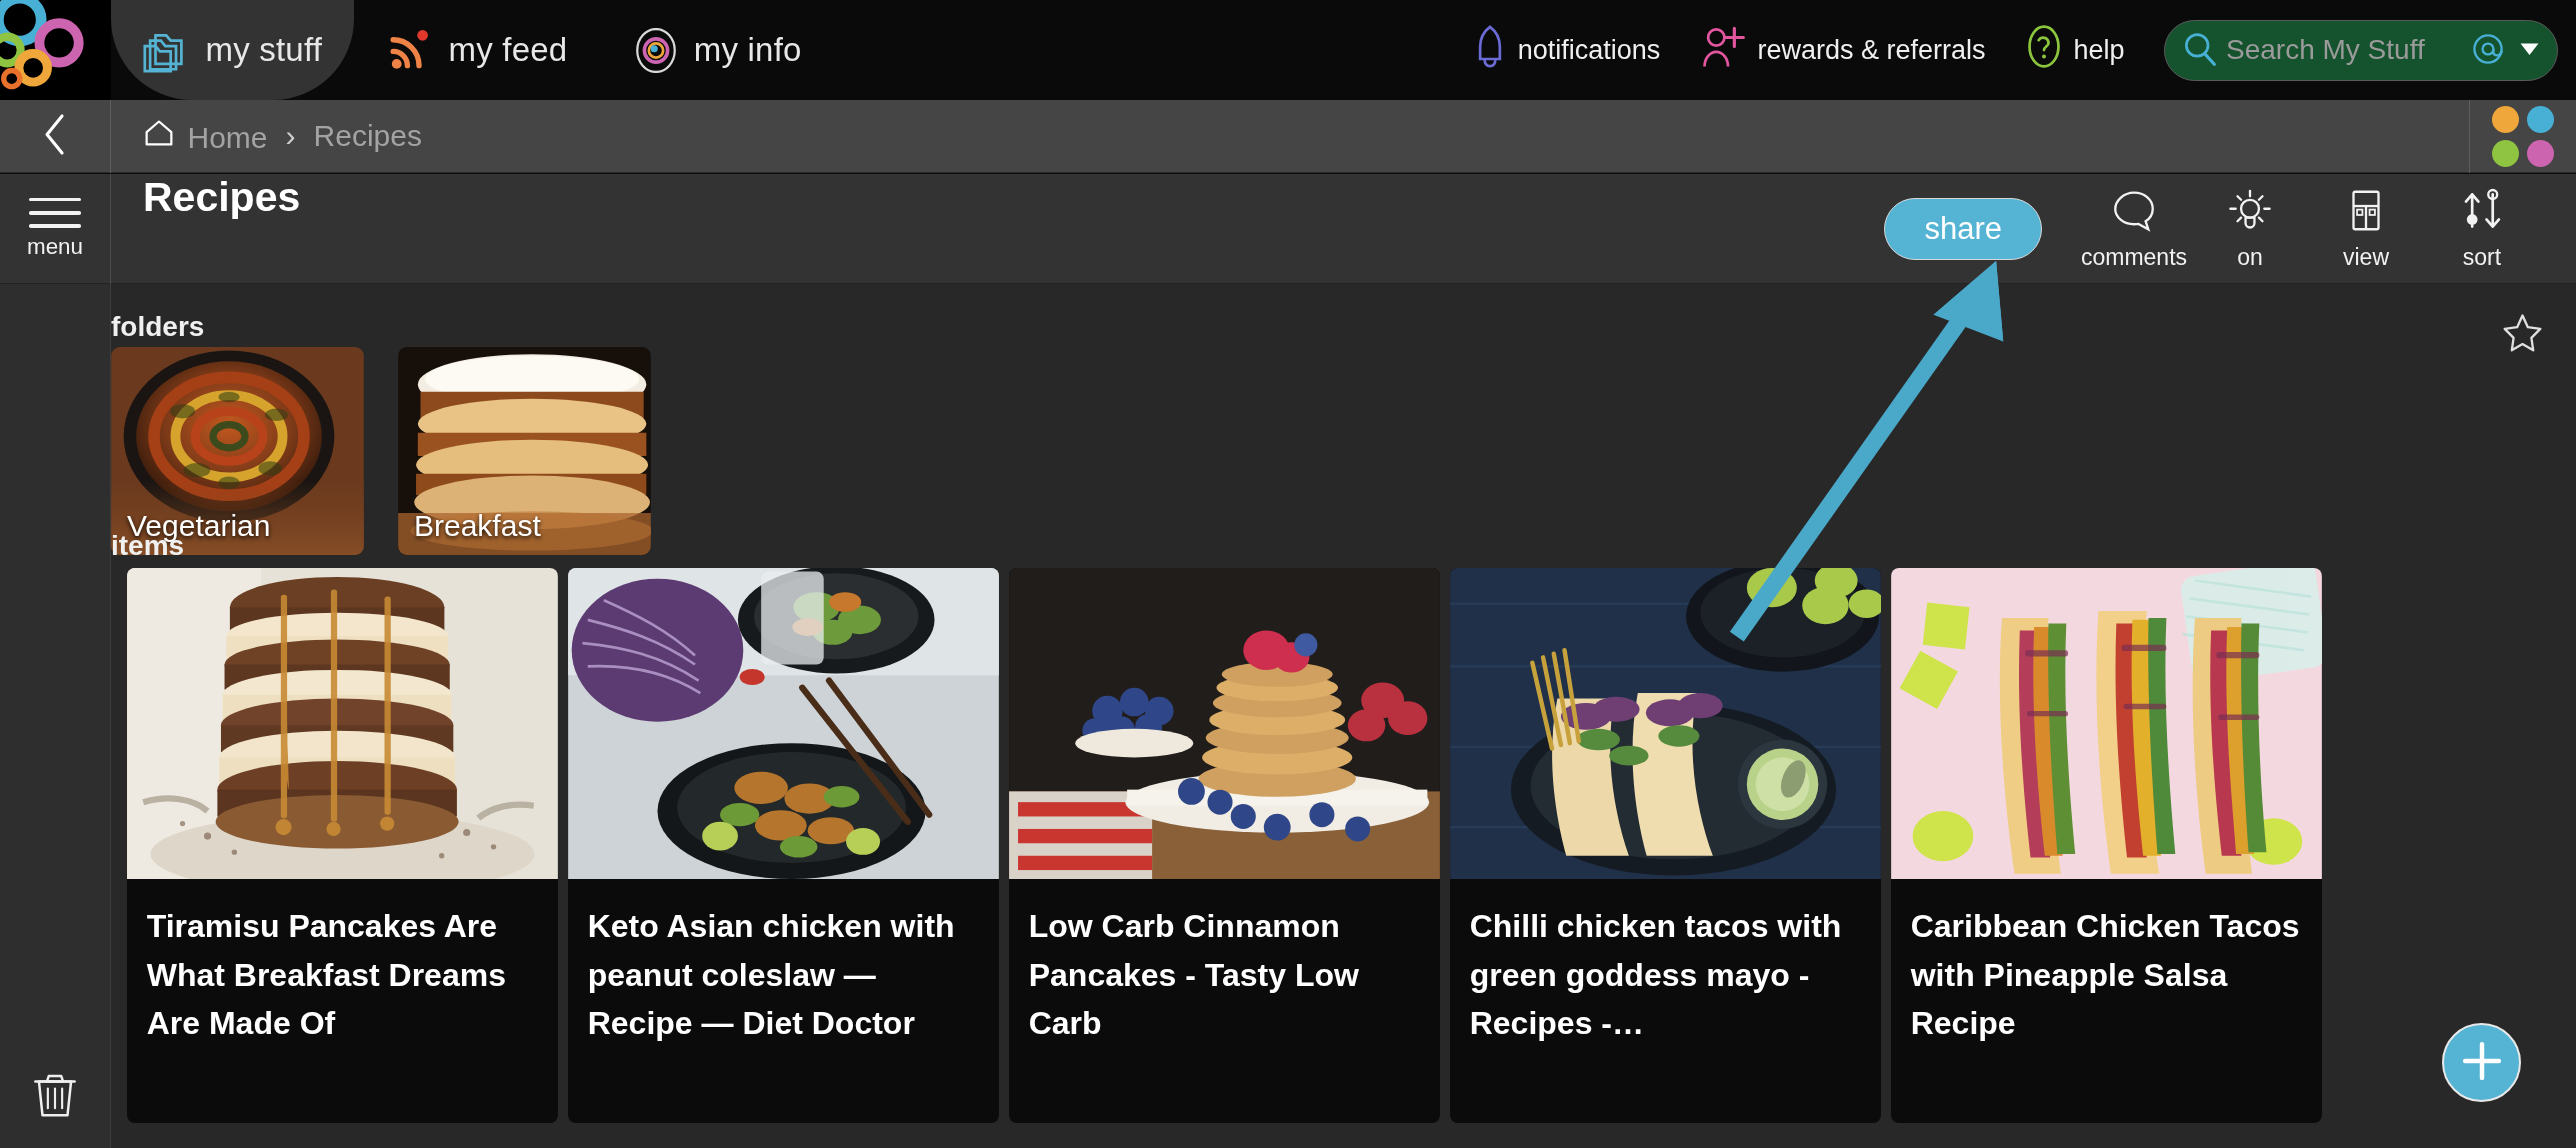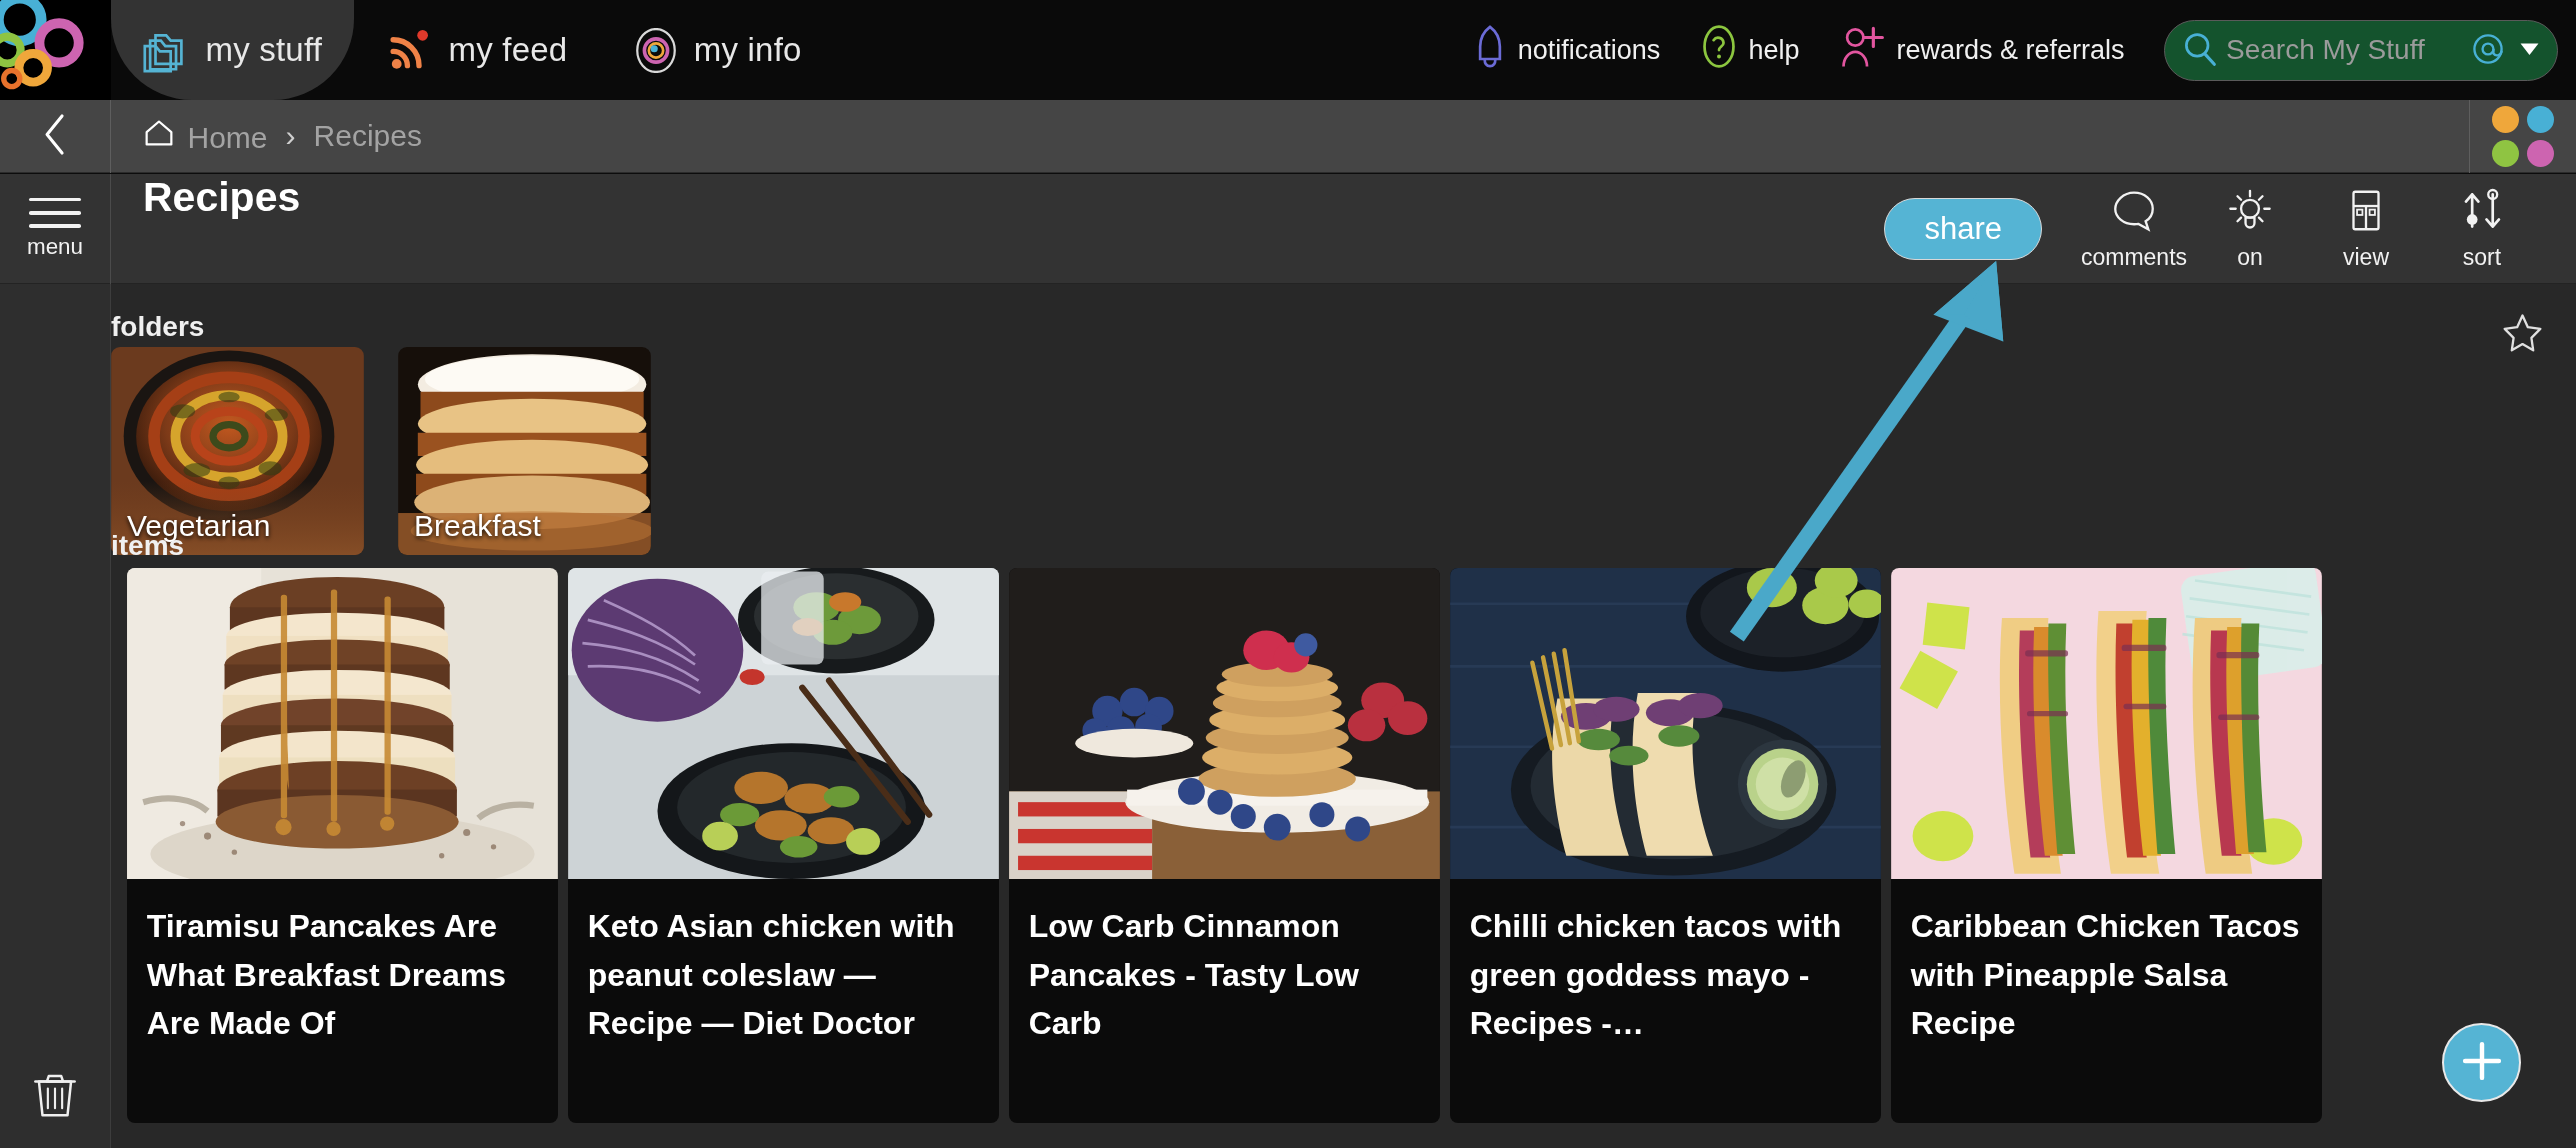--- a/index.html
+++ b/index.html
@@ -227,38 +227,38 @@
         <svg width="34" height="47" viewBox="0 0 38 52">
           <path d="M19 4c-8 6-11 14-11 22v14h22V26c0-8-3-16-11-22z" fill="none" stroke="#6b6bd6" stroke-width="3"></path>
           <path d="M13 40c0 5 2 8 6 8s6-3 6-8" fill="none" stroke="#6b6bd6" stroke-width="3"></path>
         </svg>
       </span>
       <span>notifications</span>
     </div>
 
     <div class="navitem">
       <span>
+        <svg width="47" height="47" viewBox="0 0 52 52">
+          <circle cx="18" cy="16" r="9" fill="none" stroke="#e2559f" stroke-width="3"></circle>
+          <path d="M5 48c0-9 6-16 13-16s13 7 13 16" fill="none" stroke="#e2559f" stroke-width="3"></path>
+          <path d="M38 6v20M28 16h20" stroke="#e2559f" stroke-width="3.5" stroke-linecap="round"></path>
+        </svg>
+      </span>
+      <span>rewards &amp; referrals</span>
+    </div>
+
+    <div class="navitem">
+      <span>
         <svg width="38" height="47" viewBox="0 0 42 52">
           <ellipse cx="21" cy="26" rx="16" ry="22" fill="none" stroke="#8cc63f" stroke-width="3"></ellipse>
           <path d="M15 19a6 6 0 0 1 11 3c0 4-5 4-5 8" fill="none" stroke="#8cc63f" stroke-width="3" stroke-linecap="round"></path>
           <circle cx="21" cy="37" r="2.2" fill="#8cc63f"></circle>
         </svg>
       </span>
       <span>help</span>
-    </div>
-
-    <div class="navitem">
-      <span>
-        <svg width="47" height="47" viewBox="0 0 52 52">
-          <circle cx="18" cy="16" r="9" fill="none" stroke="#e2559f" stroke-width="3"></circle>
-          <path d="M5 48c0-9 6-16 13-16s13 7 13 16" fill="none" stroke="#e2559f" stroke-width="3"></path>
-          <path d="M38 6v20M28 16h20" stroke="#e2559f" stroke-width="3.5" stroke-linecap="round"></path>
-        </svg>
-      </span>
-      <span>rewards &amp; referrals</span>
     </div>
 
     <div class="searchbox">
       <span>
         <svg width="36" height="38" viewBox="0 0 40 42">
           <circle cx="18" cy="17" r="12" fill="none" stroke="#48b0d5" stroke-width="3"></circle>
           <path d="M27 27l10 11" stroke="#48b0d5" stroke-width="3.5" stroke-linecap="round"></path>
         </svg>
       </span>
       <span class="search-ph">Search My Stuff</span>

